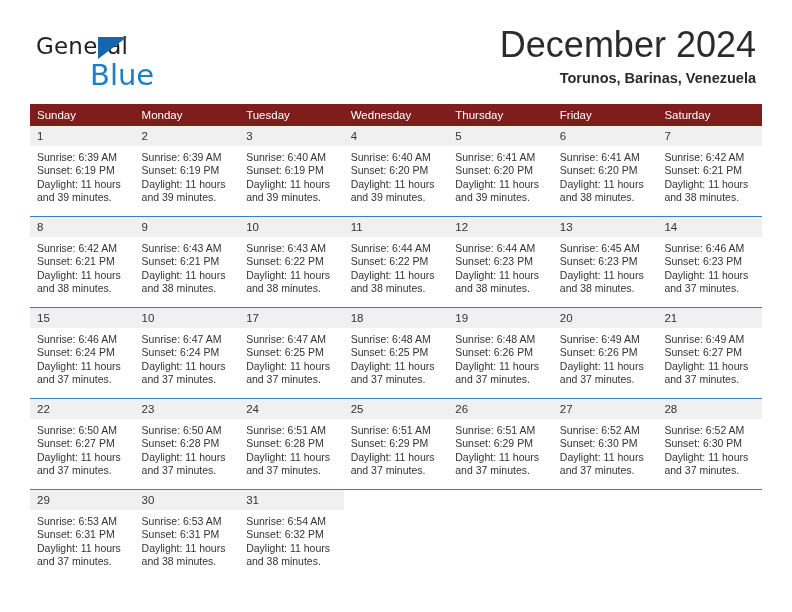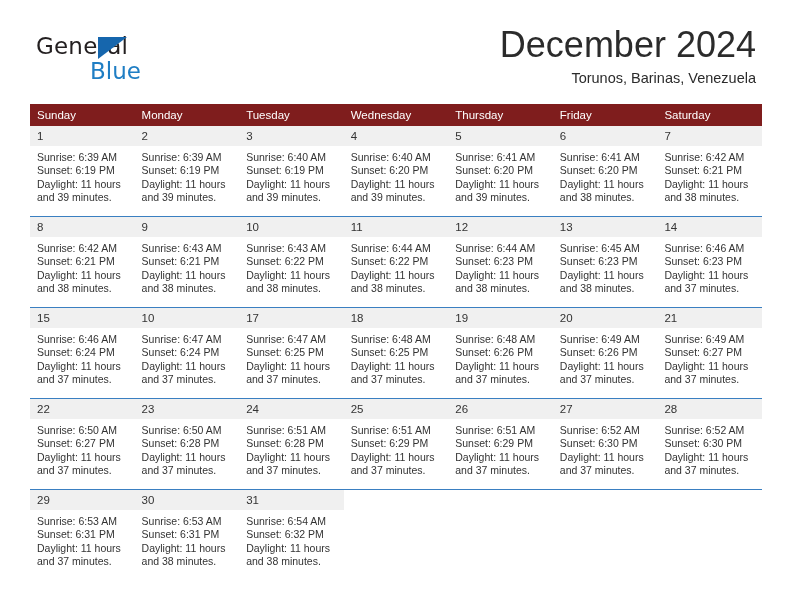--- a/index.html
+++ b/index.html
@@ -51,21 +51,21 @@
     top: 4px;
     width: 0;
     height: 0;
     border-left: 29px solid #1666ad;
     border-bottom: 22px solid transparent;
   }
   .logo-blue {
     position: absolute;
     left: 54px;
     top: 25px;
-    font-size: 23px;
+    font-size: 29px;
     color: #1f7ec4;
     font-family: "DejaVu Sans", sans-serif;
     font-weight: 400;
   }
 
   .title-block {
     position: absolute;
     right: 36px;
     top: 28px;
     text-align: right;
@@ -73,21 +73,21 @@
   .cal-title {
     font-size: 36px;
     font-weight: 400;
     color: #2b2b2b;
     line-height: 34px;
     white-space: nowrap;
   }
   .cal-subtitle {
     margin-top: 7px;
     font-size: 14.5px;
-    font-weight: 400;
+    font-weight: 700;
     color: #2b2b2b;
     line-height: 18px;
     white-space: nowrap;
   }
 
   
   .calendar {
     position: absolute;
     left: 30px;
     top: 104px;

